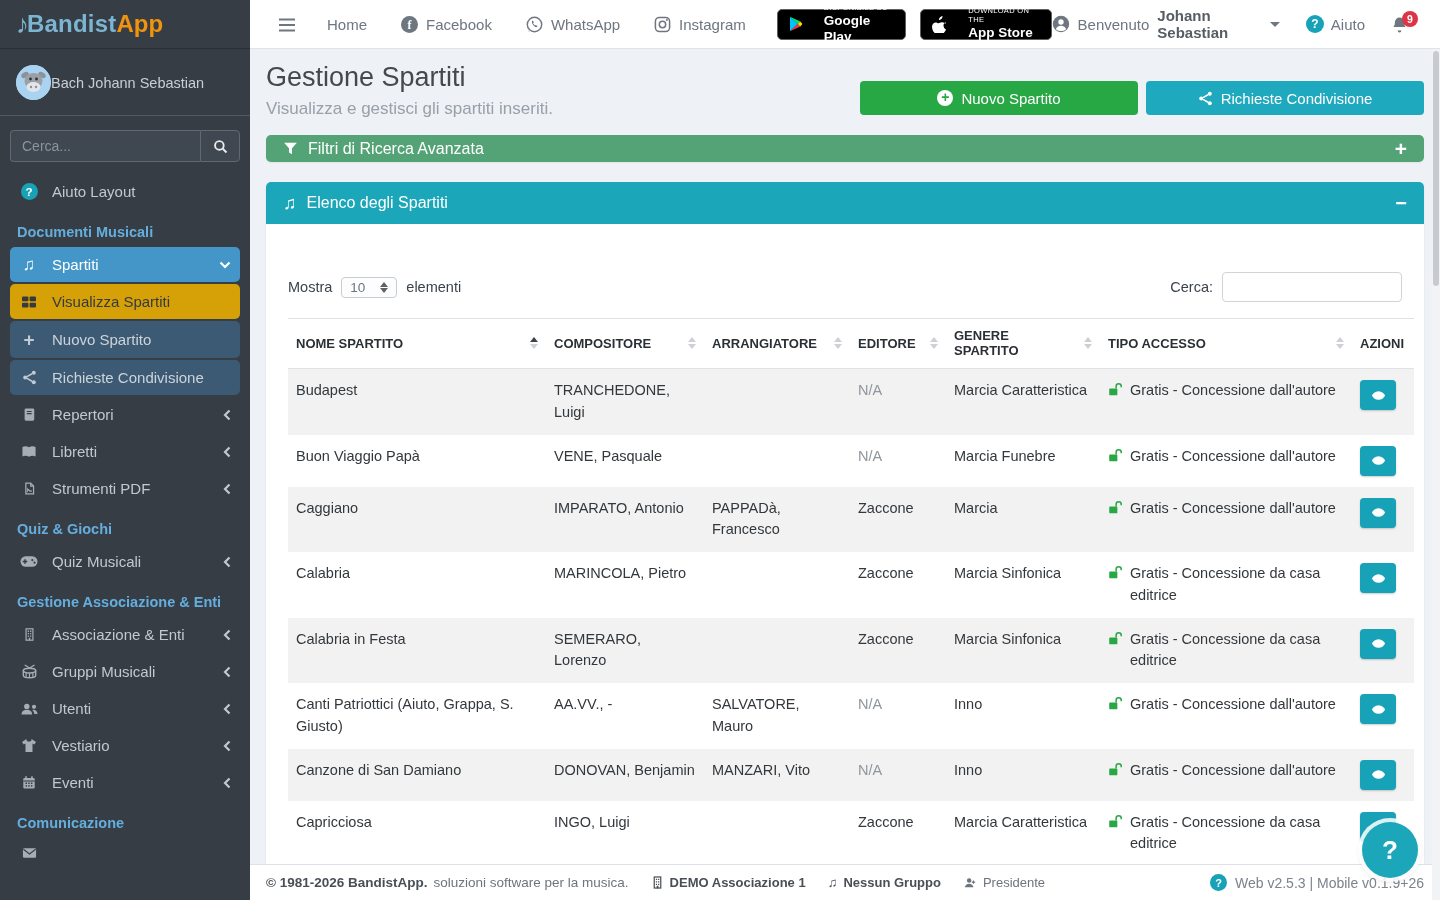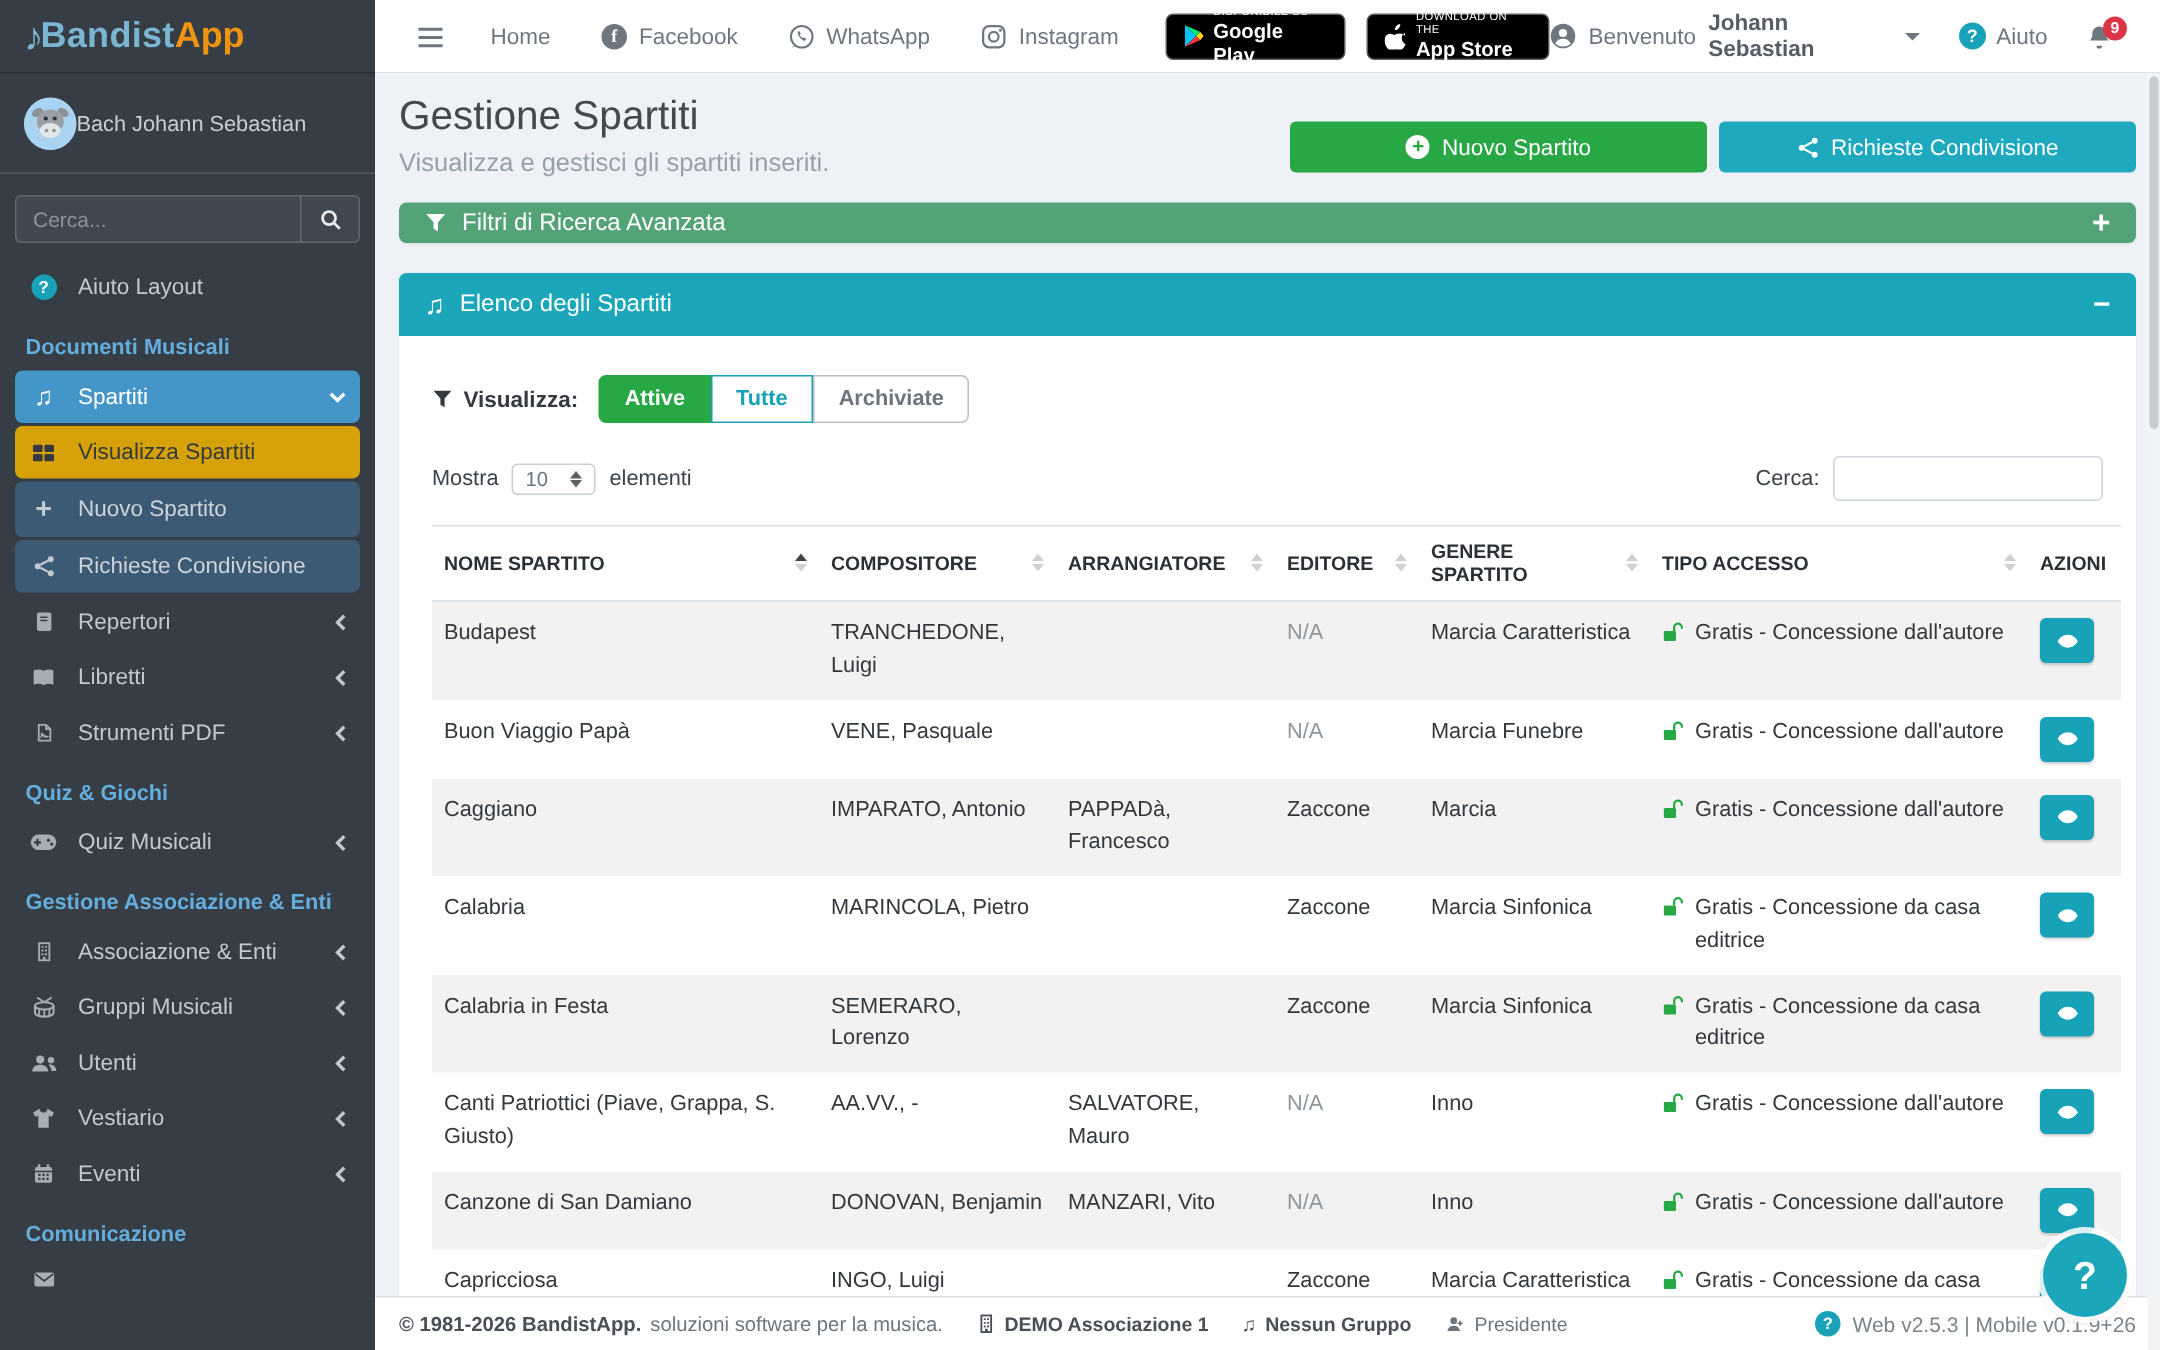--- a/index.html
+++ b/index.html
@@ -28,21 +28,21 @@
   .nav-link.yellow .ico { color:#343a40; }
   .nav-link.navy { background:#3d5a74; color:#ccd4da; }
   .nav-link.navy .ico { color:#c3cbd2; }
   .chev { margin-left:auto; display:flex; align-items:center; }
   .qmark { display:inline-flex; align-items:center; justify-content:center; background:#17a2b8; color:#fff; border-radius:50%; font-weight:bold; }
 
   
   .topnav { position:fixed; left:250px; right:0; top:0; height:49px; background:#fff; border-bottom:1px solid #dfe3e8; display:flex; align-items:center; padding:0 14px; z-index:25; color:#6e7680; }
   .ham { padding:6px 14px 4px; cursor:pointer; color:#6e7680; }
   .top-link { display:flex; align-items:center; gap:8px; padding:0 17px; font-size:15px; color:#6e7680; cursor:pointer; white-space:nowrap; }
-  .store-badge { height:31px; background:#000; color:#fff; border-radius:5px; display:flex; align-items:center; gap:6px; padding:0 11px; margin-left:14px; cursor:pointer; border:1px solid #5f5f5f; }
+  .store-badge { height:31px; background:#000; color:#fff; border-radius:5px; display:flex; align-items:center; gap:21px; padding:0 11px; margin-left:14px; cursor:pointer; border:1px solid #5f5f5f; }
   .store-badge .txt { display:flex; flex-direction:column; line-height:1.15; }
   .store-badge .l1 { font-size:7.5px; letter-spacing:.3px; text-transform:uppercase; }
   .store-badge .l2 { font-size:13.5px; font-weight:bold; margin-top:1px; }
   .topnav-right { margin-left:auto; display:flex; align-items:center; gap:26px; padding-right:12px; }
   .welcome { display:flex; align-items:center; gap:8px; font-size:15px; color:#6e7680; cursor:pointer; }
   .welcome b { color:#565d64; }
   .caret { width:0; height:0; border-left:5px solid transparent; border-right:5px solid transparent; border-top:5px solid #6e7680; margin-left:2px; }
   .aiuto { display:flex; align-items:center; gap:7px; font-size:15px; cursor:pointer; }
   .bell-wrap { position:relative; cursor:pointer; color:#6e7680; padding-right:6px; }
   .bell-badge { position:absolute; top:-5px; right:-4px; background:#dc3545; color:#fff; font-size:10.5px; font-weight:bold; min-width:16px; height:16px; border-radius:8px; display:flex; align-items:center; justify-content:center; padding:0 4px; }
@@ -479,35 +479,20 @@
     <span class="expand">+</span>
   </div>
 
   <div class="card">
     <div class="card-head">
       <span style="font-size:18px">♫</span>
       <span>Elenco degli Spartiti</span>
       <span class="collapse">−</span>
     </div>
     <div class="card-body">
-      <div class="view-row">
-        <span class="view-label">
-          <span>
-              <svg viewBox="0 0 16 16" width="14" height="14">
-                <path fill="#343a40" d="M1.2 1.8h13.6L9.6 7.6v6.6l-3.2-1.9V7.6z"></path>
-              </svg>
-            </span>
-          <span>Visualizza:</span>
-        </span>
-        <div class="btn-group" id="view-buttons">
-            <button class="vbtn active">Attive</button>
-            <button class="vbtn teal">Tutte</button>
-            <button class="vbtn last">Archiviate</button>
-          </div>
-      </div>
 
       <div class="mostra-row">
         <span>Mostra</span>
         <div class="select-box">
           <span>10</span>
           <span class="stepper">
               <i class="up"></i>
               <i class="dn"></i>
             </span>
         </div>
@@ -731,21 +716,21 @@
                     <svg viewBox="0 0 16 16" width="17" height="15">
                       <path fill="currentColor" d="M8 3.4C4.4 3.4 1.9 5.9 1 8c.9 2.1 3.4 4.6 7 4.6s6.1-2.5 7-4.6c-.9-2.1-3.4-4.6-7-4.6z"></path>
                       <circle cx="8" cy="8" r="2.5" fill="#fff"></circle>
                       <circle cx="8" cy="8" r="1.1" fill="currentColor"></circle>
                     </svg>
                   </span>
                 </button>
               </td>
             </tr>
             <tr>
-              <td>Canti Patriottici (Piave, Grappa, S. Giusto)</td>
+              <td>Canti Patriottici (Aiuto, Grappa, S. Giusto)</td>
               <td>AA.VV., -</td>
               <td>SALVATORE, Mauro</td>
               <td class="na">N/A</td>
               <td>Inno</td>
               <td>
                 <span class="acc-cell">
                   <span class="lock">
                     <svg viewBox="0 0 17 16" width="15" height="15">
                       <rect x="1.4" y="7" width="9.2" height="7.6" rx="1" fill="#28a745"></rect>
                       <path d="M9.2 7V4.4a2.9 2.9 0 0 1 5.8 0v1" fill="none" stroke="#28a745" stroke-width="1.7"></path>

